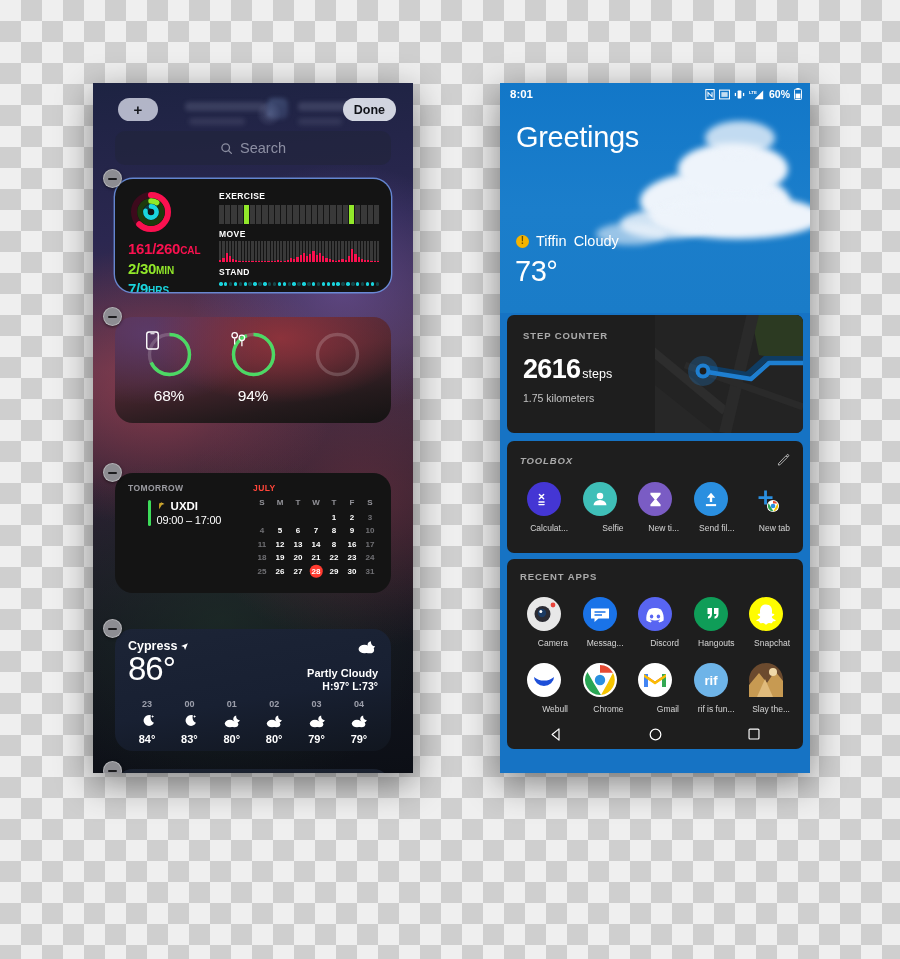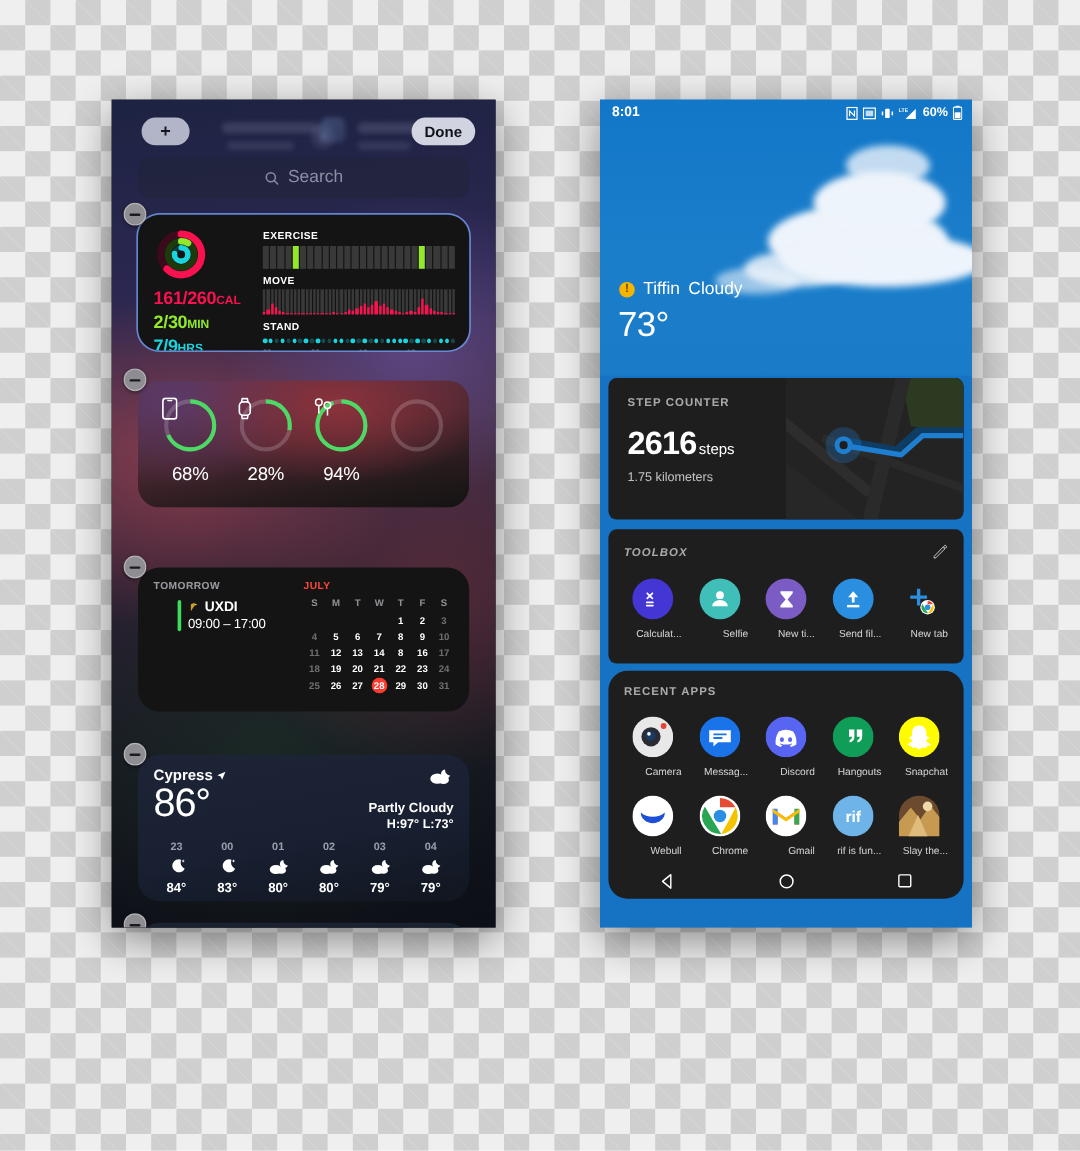--- a/index.html
+++ b/index.html
@@ -262,21 +262,21 @@
   .app { width: 48px; text-align: right; }
   .app .circ {
     width: 34px; height: 34px; border-radius: 50%; margin: 0 auto;
     display: flex; align-items: center; justify-content: center; position: relative;
   }
   .app .lbl {
     color: rgba(255,255,255,.80); font-size: 8.5px; margin-top: 7px;
     white-space: nowrap; overflow: hidden; text-overflow: clip;
   }
 
-  #c-recent { top: 476px; height: 190px; padding: 12px 13px 0; border-radius: 16px; }
+  #c-recent { top: 476px; height: 190px; padding: 12px 13px 0; }
   .navbar {
     position: absolute; left: 0; right: 0; bottom: 0; height: 30px;
     display: flex; align-items: center; justify-content: space-around;
   }
 </style>
 </head>
 <body>
 
 <div id="canvas">
   <div class="checker"></div>
@@ -524,35 +524,20 @@
                     <circle cx="23.5" cy="23.5" r="20" fill="none" stroke="#4cd964" stroke-width="3.4" stroke-dasharray="85.45132017764237 40.21238596594935" stroke-linecap="butt" transform="rotate(-90 23.5 23.5)"></circle>
                   </svg>
                   <div class="glyph">
                     <svg width="13" height="19" viewBox="0 0 14 20">
                       <rect x="0.8" y="0.8" width="12.4" height="18.4" rx="2.4" fill="none" stroke="#fff" stroke-width="1.5"></rect>
                       <rect x="4.6" y="2.3" width="4.8" height="1" rx=".5" fill="#fff"></rect>
                     </svg>
                   </div>
                 </div>
                 <div class="bat-pct">68%</div>
-              </div>
-              <div class="bat-item">
-                <div class="bat-ring">
-                  <svg viewBox="0 0 47 47">
-                    <circle cx="23.5" cy="23.5" r="20" fill="none" stroke="rgba(255,255,255,.18)" stroke-width="3.4"></circle>
-                    <circle cx="23.5" cy="23.5" r="20" fill="none" stroke="#4cd964" stroke-width="3.4" stroke-dasharray="35.18583772020568 90.47786842338604" stroke-linecap="butt" transform="rotate(-90 23.5 23.5)"></circle>
-                  </svg>
-                  <div class="glyph">
-                    <svg width="12" height="19" viewBox="0 0 13 20">
-                      <rect x="1.6" y="4" width="9.8" height="12" rx="3.2" fill="none" stroke="#fff" stroke-width="1.5"></rect>
-                      <path d="M3.6 4 L4.2 1 L8.8 1 L9.4 4 M3.6 16 L4.2 19 L8.8 19 L9.4 16" fill="none" stroke="#fff" stroke-width="1.4"></path>
-                    </svg>
-                  </div>
-                </div>
-                <div class="bat-pct">28%</div>
               </div>
               <div class="bat-item">
                 <div class="bat-ring">
                   <svg viewBox="0 0 47 47">
                     <circle cx="23.5" cy="23.5" r="20" fill="none" stroke="rgba(255,255,255,.18)" stroke-width="3.4"></circle>
                     <circle cx="23.5" cy="23.5" r="20" fill="none" stroke="#4cd964" stroke-width="3.4" stroke-dasharray="118.12388377497622 7.5398223686155035" stroke-linecap="butt" transform="rotate(-90 23.5 23.5)"></circle>
                   </svg>
                   <div class="glyph">
                     <svg width="17" height="17" viewBox="0 0 20 20">
                       <circle cx="5.5" cy="5" r="3.2" fill="none" stroke="#fff" stroke-width="1.5"></circle>
@@ -782,20 +767,21 @@
         </svg>
         <span class="sb-pct">60%</span>
         <svg width="8" height="12" viewBox="0 0 10 15">
           <rect x="3" y="0" width="4" height="1.6" fill="#fff"></rect>
           <rect x="0.6" y="1.6" width="8.8" height="12.8" rx="1.2" fill="none" stroke="#fff" stroke-width="1.2"></rect>
           <rect x="2" y="7" width="6" height="6" fill="#fff"></rect>
         </svg>
       </div>
     </div>
 
+    <div class="greeting">Greetings</div>
 
     <div class="wx-line">
       <span class="warn-ic">!</span>
       <span>Tiffin</span>
       <span>Cloudy</span>
     </div>
     <div class="and-temp">73°</div>
 
     <div class="card" id="c-steps">
       <div class="map-art">

